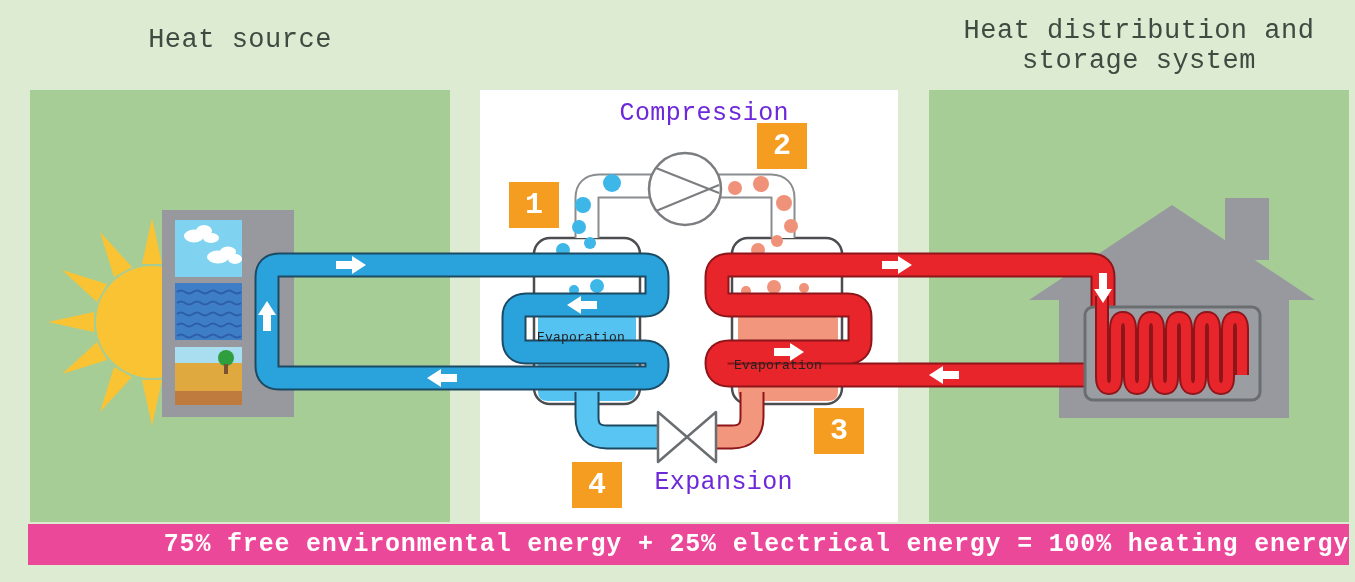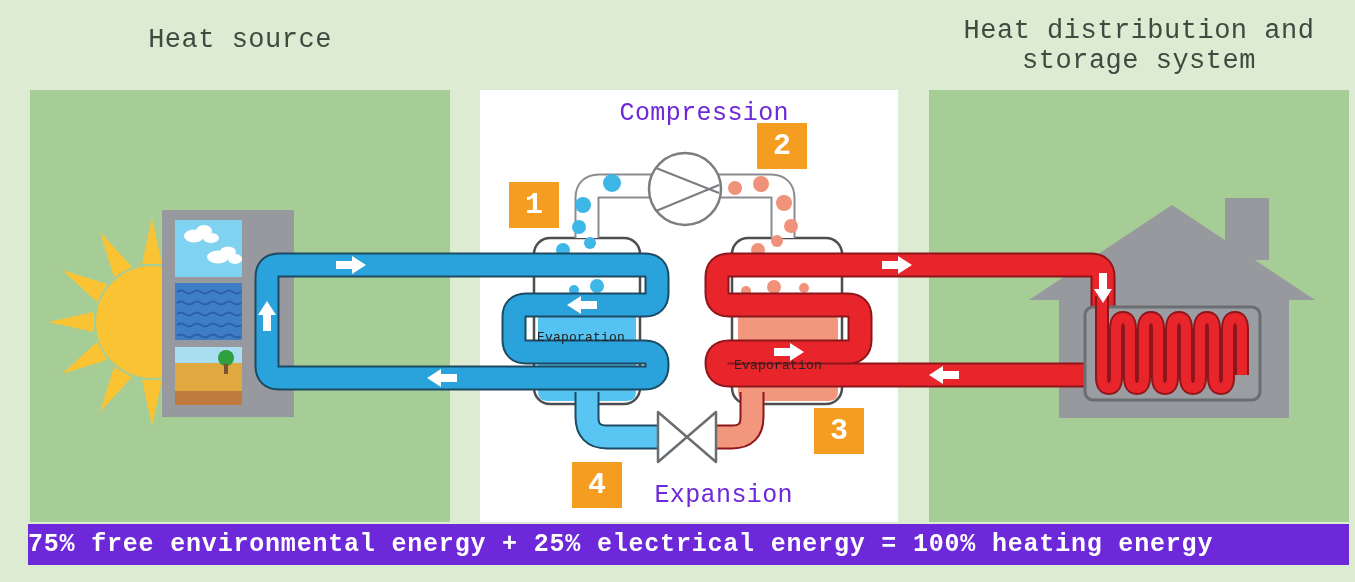--- a/index.html
+++ b/index.html
@@ -10,32 +10,32 @@
   .panel-mid{left:468px;width:418px;background:#ffffff;}
   .panel-right{left:917px;width:420px;background:#a7cd96;}
   svg.art{position:absolute;left:0;top:0;z-index:2;}
   .heading{position:absolute;z-index:3;color:#3f4a41;font-size:27px;letter-spacing:.5px;
            text-align:center;line-height:30px;}
   .h-left{left:38px;top:25px;width:380px;}
   .h-mid{left:487px;top:25px;width:380px;}
   .h-right{left:937px;top:16px;width:380px;}
   .proc-label{position:absolute;z-index:3;color:#6d28d9;font-size:25px;text-align:right;letter-spacing:.4px;}
   .lbl-compression{left:577px;top:99px;width:200px;}
-  .lbl-expansion{left:581px;top:481px;width:200px;}
+  .lbl-expansion{left:581px;top:468px;width:200px;}
   .vessel-label{position:absolute;z-index:3;color:#222;font-size:13px;text-align:left;letter-spacing:.2px;}
   .lbl-evaporation{left:525px;top:330px;width:100px;}
   .lbl-condensation{left:722px;top:358px;width:108px;}
   .badge{position:absolute;z-index:3;width:50px;height:46px;background:#f59d20;color:#fff;
          font-size:30px;font-weight:bold;text-align:center;line-height:46px;}
   .badge-1{left:497px;top:182px;}
   .badge-2{left:745px;top:123px;}
   .badge-3{left:802px;top:408px;}
   .badge-4{left:560px;top:462px;}
-  .banner{position:absolute;z-index:3;left:16px;top:524px;width:1321px;height:41px;background:#6d28d9;
-          color:#fff;font-weight:bold;font-size:25px;letter-spacing:.8px;text-align:left;line-height:41px;}
+  .banner{position:absolute;z-index:3;left:16px;top:524px;width:1321px;height:41px;background:#ec4899;
+          color:#fff;font-weight:bold;font-size:25px;letter-spacing:.8px;text-align:right;line-height:41px;}
 </style>
 </head>
 <body>
 
 <div class="stage">
 
   <div class="heading h-left">Heat source</div>
   <div class="heading h-right">
     <div>Heat distribution and</div>
     <div>storage system</div>

